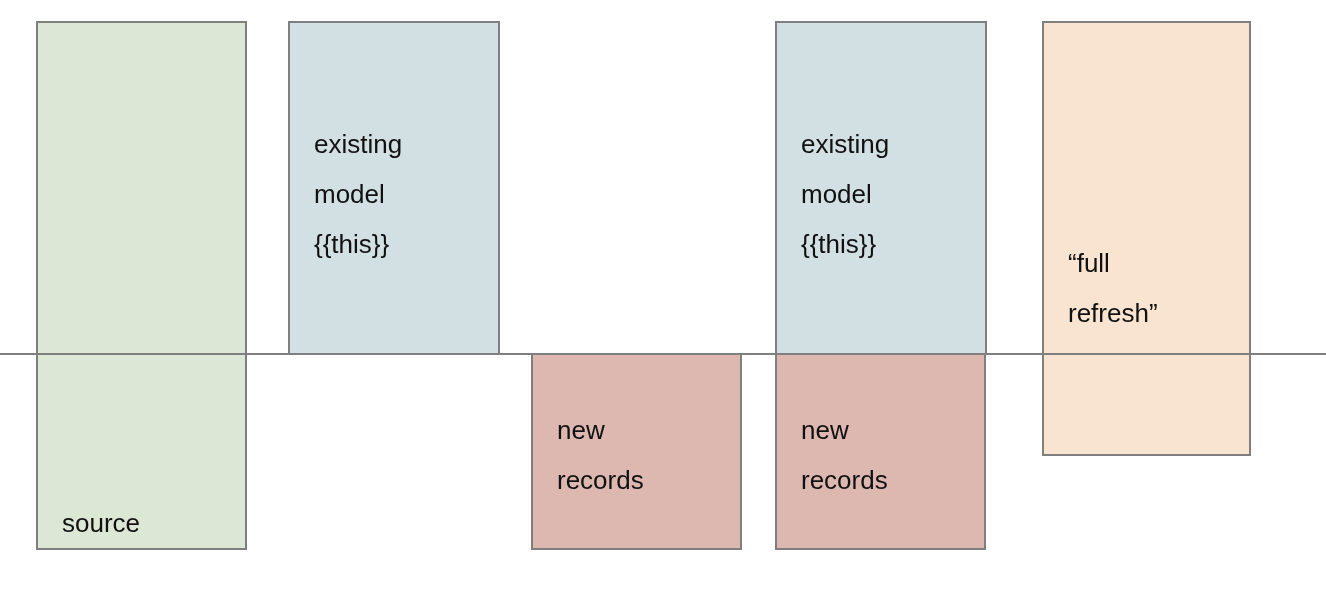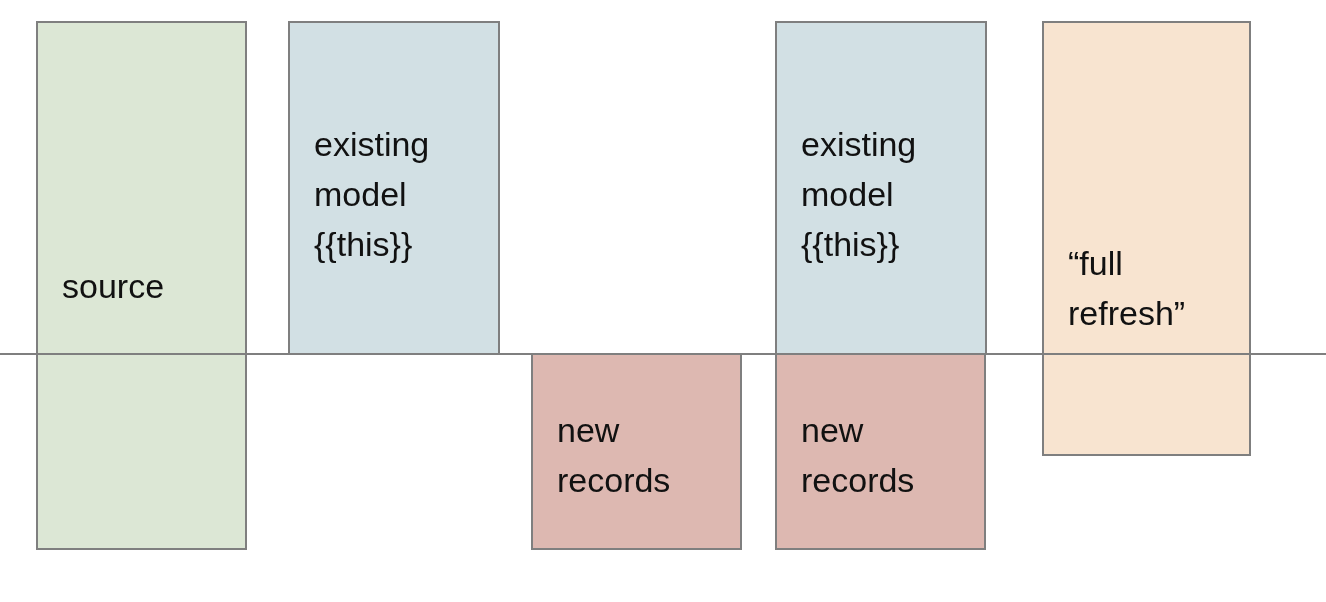--- a/index.html
+++ b/index.html
@@ -23,27 +23,27 @@
     width: 1326px;
     height: 0;
     border-top: 2px solid #7f7f7f;
     top: 353px;
   }
   .block {
     position: absolute;
     box-sizing: border-box;
     border: 2px solid #7f7f7f;
     display: flex;
-    align-items: center;
+    align-items: flex-end;
     justify-content: flex-start;
     padding-left: 24px;
     padding-right: 10px;
   }
   .block .label {
-    font-size: 34px;
+    font-size: 26px;
     line-height: 50px;
     color: #111111;
     white-space: pre-line;
     text-align: left;
   }
   
   #blk-source {
     left: 36px;
     top: 21px;
     width: 211px;

